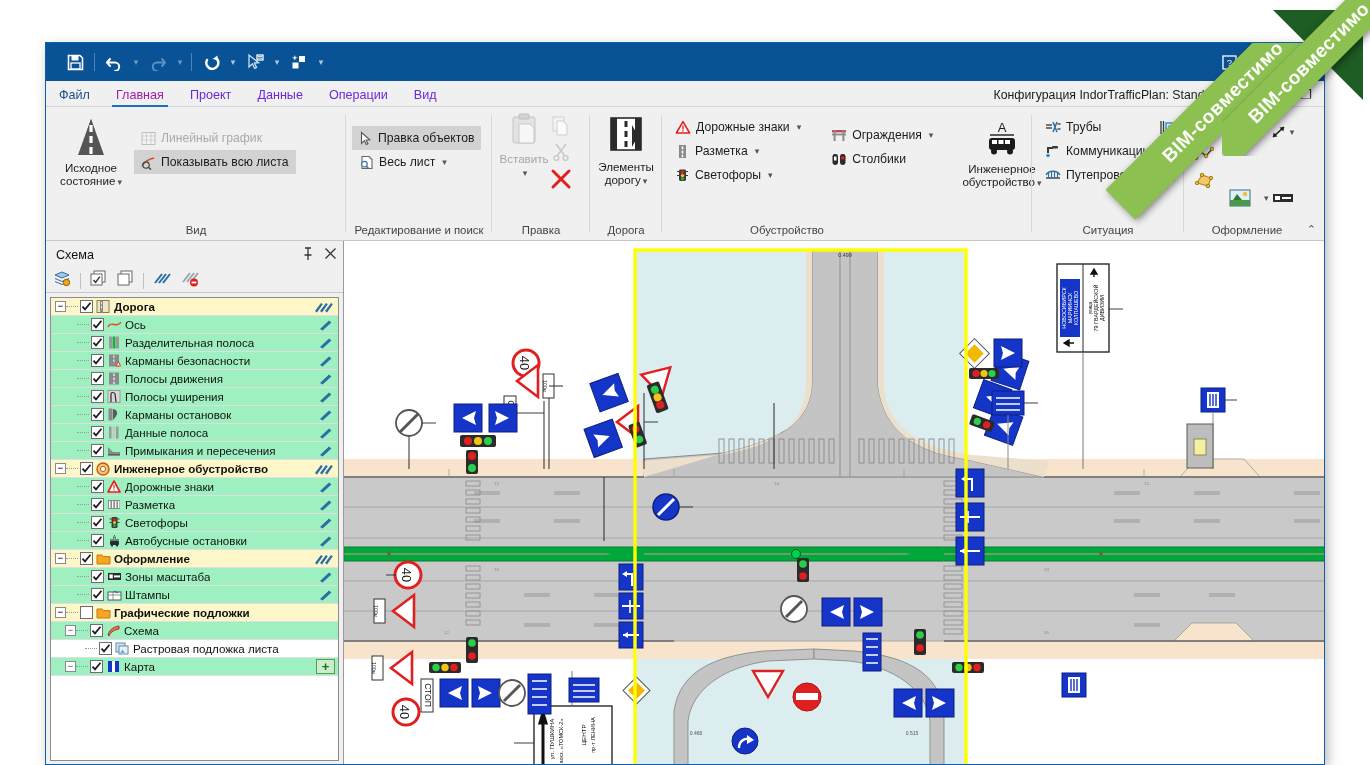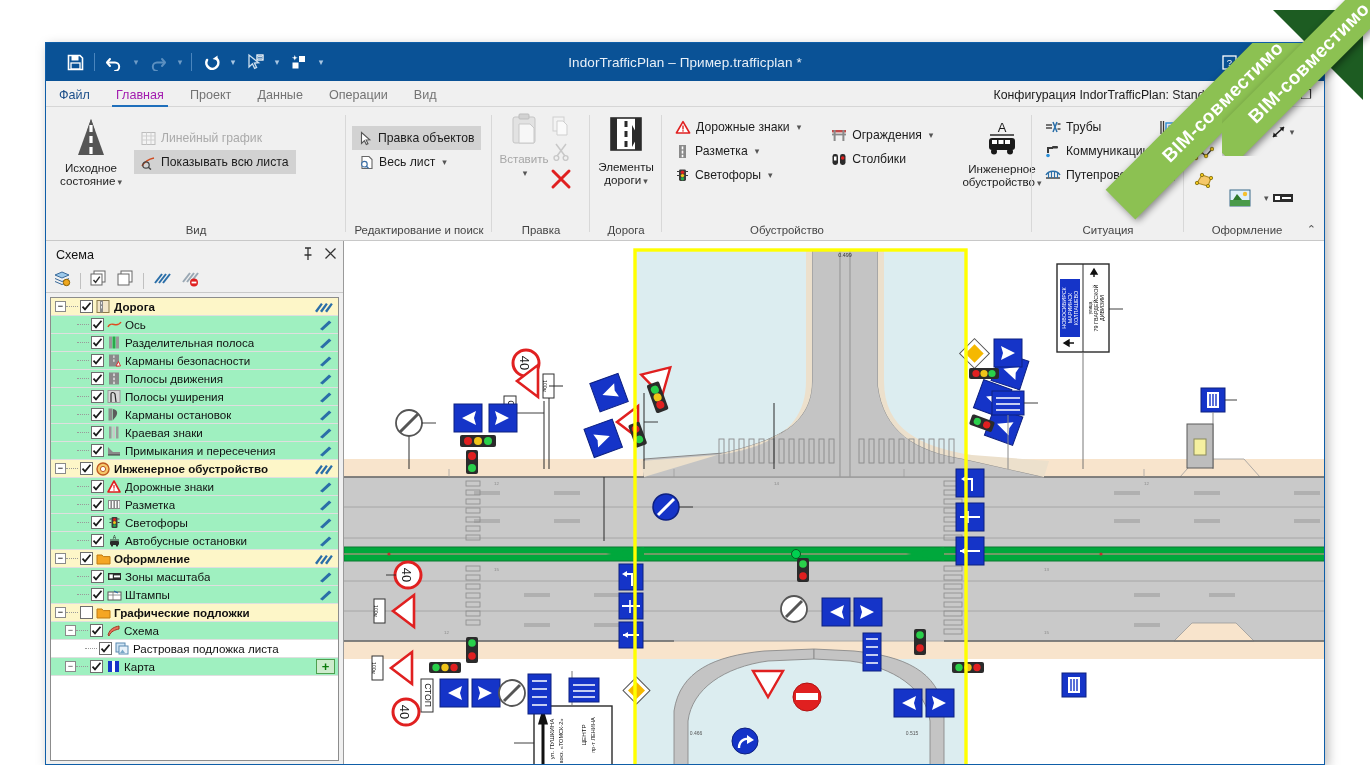--- a/index.html
+++ b/index.html
@@ -46,21 +46,21 @@
   .title-right .tb{
     width:34px;height:32px;display:flex;align-items:center;justify-content:center;color:#eaf2fa;
   }
 
   
   .tabstrip{
     height:26px; background:#f0f0f0; display:flex; align-items:flex-end;
     border-bottom:1px solid #d6d6d6; position:relative;
   }
   .tab{
-    padding:3px 13px 4px 13px; font-size:12.6px; color:#737373; position:relative; top:0;
+    padding:3px 13px 4px 13px; font-size:12.6px; color:#6d28d9; position:relative; top:0;
     cursor:default;
   }
   .tab.file{ color:#1c4f8a; }
   .tab.active{ color:#a21caf; }
   .tab.active:after{
     content:""; position:absolute; left:9px; right:9px; bottom:-1px; height:2px; background:#1f6fbb;
   }
   .cfg{
     position:absolute; right:8px; bottom:4px; display:flex; align-items:center; gap:5px;
     font-size:12.3px; color:#1b1b1b;
@@ -224,21 +224,20 @@
         <div class="qat-btn">
           <svg width="19" height="19" viewBox="0 0 19 19">
               <rect x="9" y="3" width="6" height="6" fill="#fff"></rect>
               <rect x="2.5" y="9.5" width="6" height="6" fill="#fff"></rect>
               <path d="M4.8 2 L5.6 4.2 L7.8 4.8 L5.6 5.4 L4.8 7.6 L4 5.4 L1.8 4.8 L4 4.2 Z" fill="#fff"></path>
             </svg>
         </div>
         <div class="qat-caret">▾</div>
       </div>
 
-      <div class="title-text">IndorTrafficPlan – Пример.trafficplan *</div>
 
       <div class="title-right">
         <div class="tb">
           <svg width="15" height="15" viewBox="0 0 15 15">
               <rect x="1" y="1" width="13" height="13" fill="none" stroke="#fff" stroke-width="1.3"></rect>
               <text x="7.5" y="11" font-size="9.5" fill="#fff" text-anchor="middle" font-family="Liberation Sans">?</text>
             </svg>
         </div>
         <div class="tb">
           <svg width="16" height="15" viewBox="0 0 16 15">
@@ -371,21 +370,21 @@
           <div class="bigbtn" style="width:66px">
             <svg width="42" height="40" viewBox="0 0 42 40">
                 <rect x="6" y="1" width="30" height="32" fill="#fff" stroke="#2b2b2b" stroke-width="1.6"></rect>
                 <rect x="6" y="1" width="6" height="32" fill="#2b2b2b"></rect>
                 <rect x="30" y="1" width="6" height="32" fill="#2b2b2b"></rect>
                 <rect x="19.5" y="4" width="3" height="6" fill="#2b2b2b"></rect>
                 <rect x="19.5" y="14" width="3" height="6" fill="#2b2b2b"></rect>
                 <rect x="19.5" y="24" width="3" height="6" fill="#2b2b2b"></rect>
                 <path d="M27 30 L27 8 L33 19 Z" fill="#2b2b2b"></path>
               </svg>
-            <div class="lbl"><span>Элементы</span><br><span>дороги</span><span class="caret">▾</span></div>
+            <div class="lbl"><span>Элементы</span><br><span>дорогу</span><span class="caret">▾</span></div>
           </div>
         </div>
         <div class="glabel">Дорога</div>
       </div>
 
       <div class="rgroup" style="width:370px">
         <div class="gbody" style="padding-top:8px">
           <div class="col">
             <div class="smallbtn">
               <svg width="16" height="15" viewBox="0 0 16 15">
@@ -830,21 +829,21 @@
                   <path d="M1.5 5.6 L4 8.4 L9.5 1.8" fill="none" stroke="#1a1a1a" stroke-width="1.7"></path>
                 </svg>
               </span>
               <span class="ricon">
                 <svg width="14" height="13" viewBox="0 0 14 13">
                   <rect x="2" y="0.5" width="2.5" height="12" fill="#9a9a9a"></rect>
                   <rect x="5.5" y="0.5" width="2.5" height="12" fill="#c8c8c8"></rect>
                   <rect x="9" y="0.5" width="2.5" height="12" fill="#9a9a9a"></rect>
                 </svg>
               </span>
-              <span class="rlabel">Краевая знаки</span>
+              <span class="rlabel">Данные полоса</span>
               <span class="pen">
                 <svg width="16" height="12" viewBox="0 0 16 12">
                   <path d="M2 10 L11 1.6 L13.4 3.4 L4.6 11.6 Z" fill="#2a6ea8"></path>
                 </svg>
               </span>
             </div>
             <div class="row leaf">
               <span style="width:14px" class="ind"></span>
               <span style="width:12px"></span>
               <span class="dots"></span>

